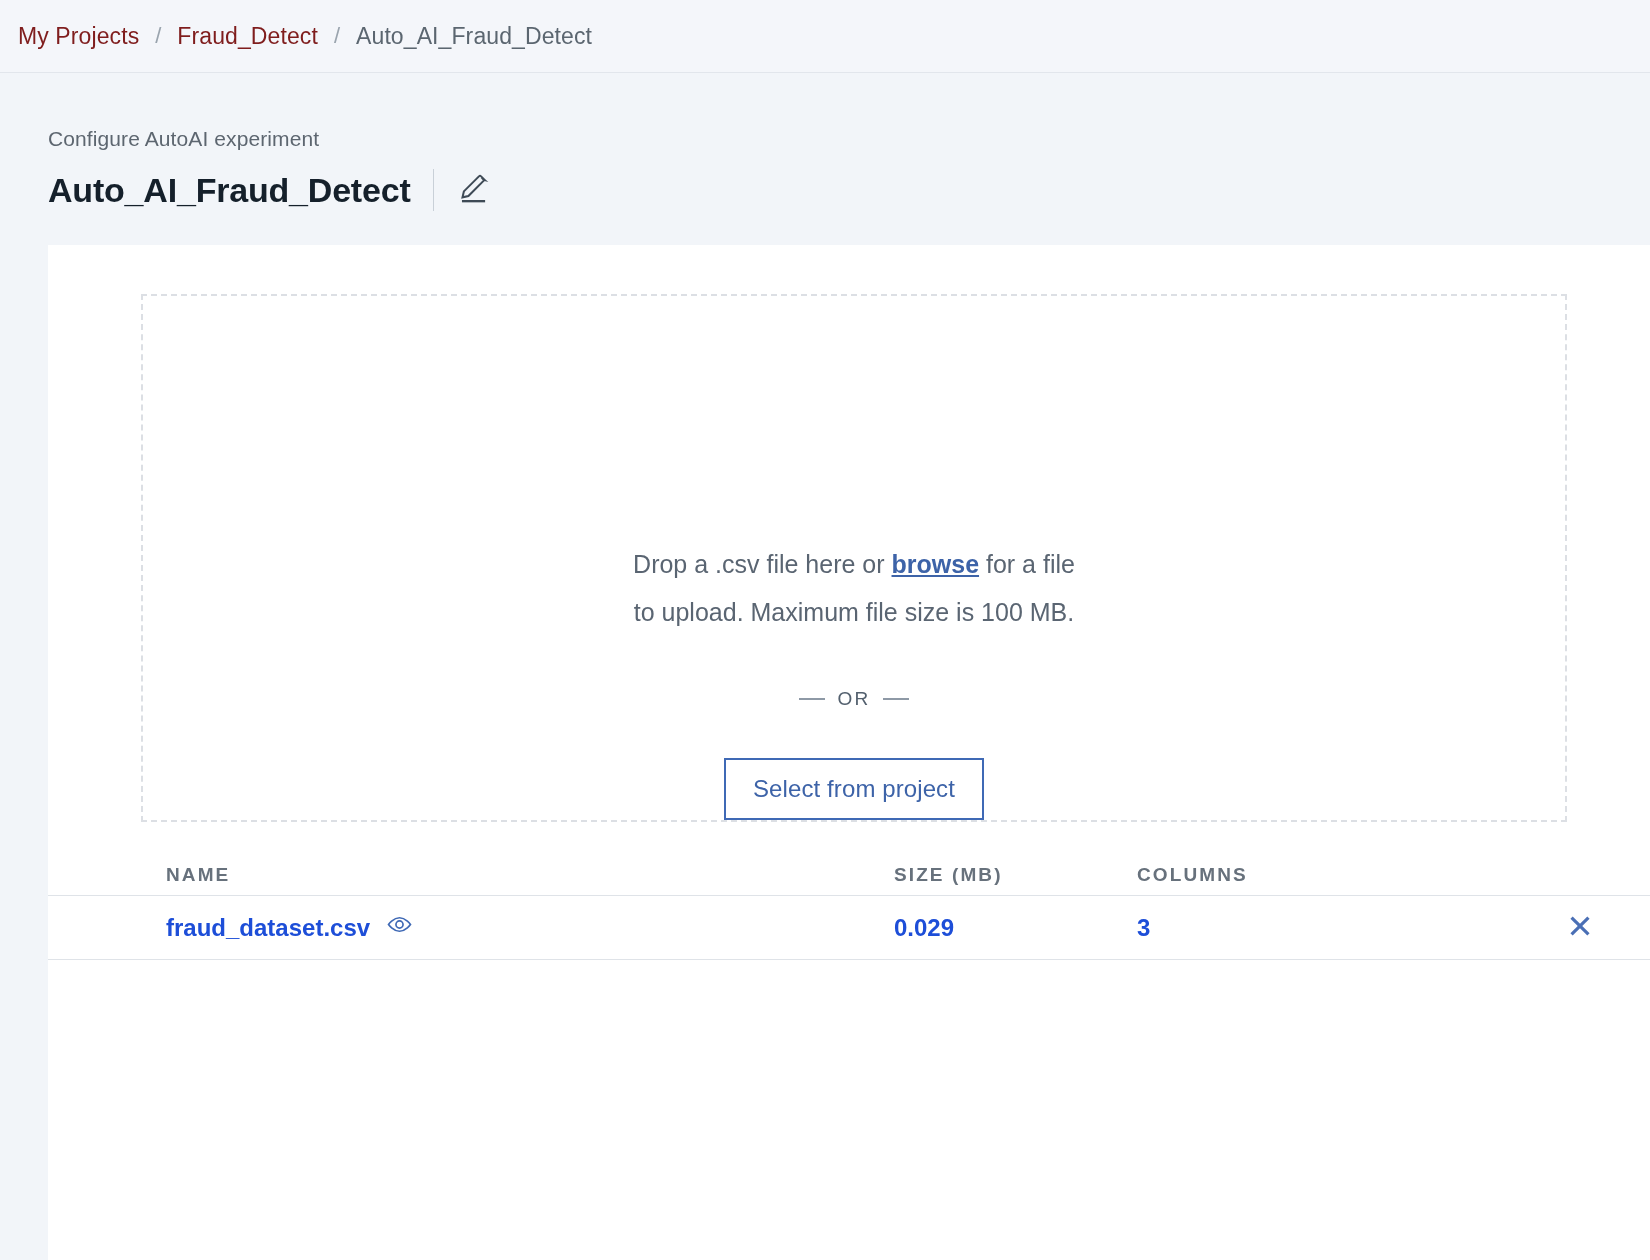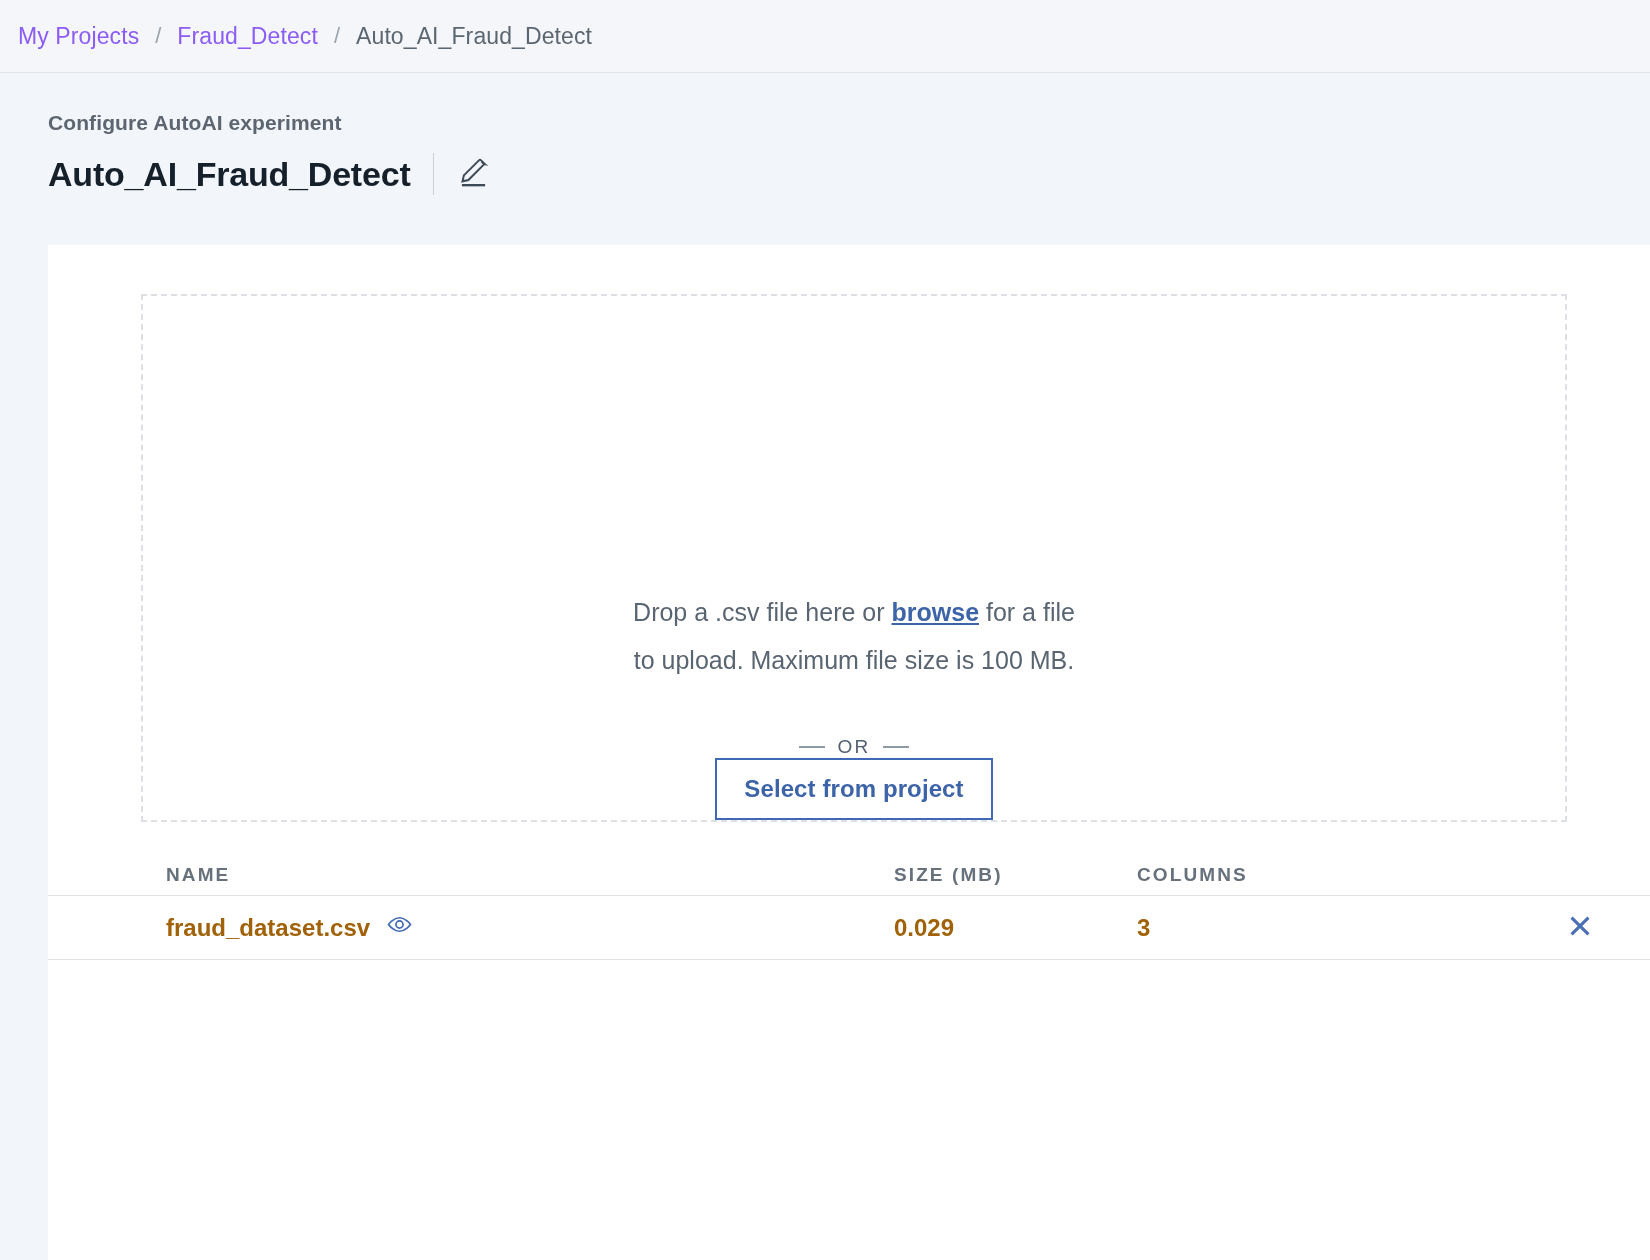--- a/index.html
+++ b/index.html
@@ -15,42 +15,43 @@
   .breadcrumb-bar {
     height: 73px;
     background: #f4f6fa;
     display: flex;
     align-items: center;
     padding: 0 0 0 18px;
     border-bottom: 1px solid #e2e6ec;
   }
   .crumb {
     font-size: 23px;
-    color: #8b5cf6;
+    color: #7f1d1d;
     letter-spacing: .1px;
     white-space: nowrap;
   }
   .crumb.current { color: #5b6670; }
   .crumb-sep {
     font-size: 22px;
     color: #9aa4ae;
     padding: 0 16px;
   }
 
   
   .page-header {
     padding: 38px 0 0 48px;
     background: #f2f5f9;
     height: 172px;
   }
   .eyebrow {
     font-size: 21px;
-    font-weight: bold;
+    font-weight: normal;
     color: #5d6670;
     letter-spacing: .1px;
+    margin-top: 16px;
   }
   .title-row {
     display: flex;
     align-items: center;
     margin-top: 18px;
   }
   .page-title {
     font-size: 34px;
     font-weight: bold;
     color: #15202b;
@@ -109,25 +110,26 @@
     gap: 13px;
     margin-top: 52px;
   }
   .or-dash { width: 26px; height: 2px; background: #8e99a6; }
   .or-text {
     font-size: 19px;
     color: #53606e;
     letter-spacing: 2.2px;
   }
   .select-btn {
+    margin-top: 48px;
     background: #ffffff;
     border: 2px solid #3f69b5;
     color: #3d63a8;
     font-size: 24px;
-    font-weight: bold;
+    font-weight: normal;
     font-family: "Liberation Sans", sans-serif;
     padding: 15px 27px;
     cursor: pointer;
     letter-spacing: .1px;
   }
 
   
   .ds-heading {
     font-size: 22px;
     font-weight: bold;
@@ -154,21 +156,21 @@
   .trow {
     display: flex;
     align-items: center;
     padding: 0 0 0 78px;
     height: 64px;
     border-bottom: 1px solid #dfe3e8;
   }
   .cell {
     font-size: 24px;
     font-weight: bold;
-    color: #a16207;
+    color: #1d4ed8;
   }
   .cell-name { display: flex; align-items: center; gap: 16px; }
   .eye-icon { display: block; cursor: pointer; }
   .close-icon {
     position: absolute;
     right: 55px;
     cursor: pointer;
   }
   .trow-wrap { position: relative; }
 </style>

